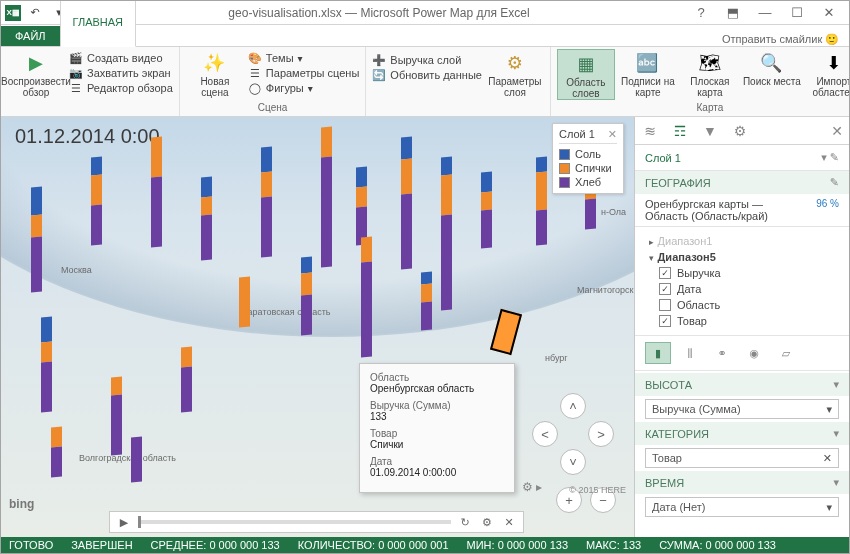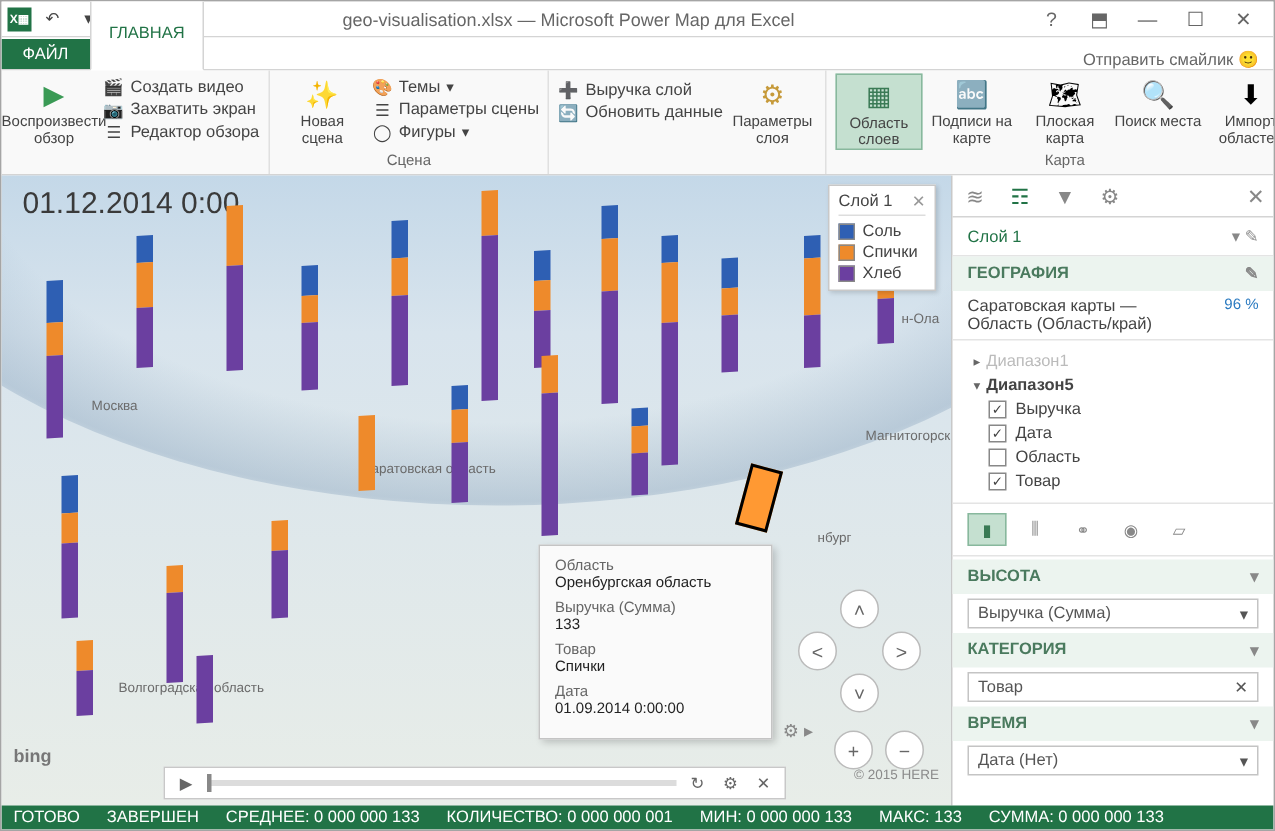--- a/index.html
+++ b/index.html
@@ -39,33 +39,33 @@
 .legend-sw{width:11px;height:11px;border:1px solid #888}
 .tooltip{position:absolute;left:358px;top:246px;width:156px;background:#fafafa;border:1px solid #c4c4c4;box-shadow:2px 2px 5px rgba(0,0,0,0.2);padding:8px 10px}
 .tooltip .tlabel{font-size:10px;color:#666}
 .tooltip .tval{font-size:10px;color:#222;font-weight:normal;margin-bottom:6px}
 .gear-lil{position:absolute;right:-28px;bottom:-2px;color:#888;font-size:12px}
 .cursor-sel{position:absolute;left:494px;top:194px;width:22px;height:42px;border:2px solid #000;background:#ff9933;transform:rotate(15deg)}
 .navpad{position:absolute;right:18px;bottom:60px;display:grid;grid-template-columns:repeat(3,28px);grid-template-rows:repeat(3,28px)}
 .navbtn{width:26px;height:26px;border:1px solid #bbb;border-radius:50%;background:#fff;display:flex;align-items:center;justify-content:center;color:#666;font-size:13px}
 .zoombtns{position:absolute;right:18px;bottom:24px;display:flex;gap:8px}
 .bing{position:absolute;left:8px;bottom:26px;font-size:12px;color:#777;font-weight:bold}
-.copyright{position:absolute;right:8px;bottom:16px;font-size:9px;color:#8a8a8a}
+.copyright{position:absolute;right:8px;bottom:42px;font-size:9px;color:#8a8a8a}
 .playbar{position:absolute;left:108px;right:110px;bottom:4px;height:22px;background:#fff;border:1px solid #c8c8c8;display:flex;align-items:center;padding:0 6px;gap:6px}
 .playbtn{width:16px;height:16px;display:flex;align-items:center;justify-content:center;color:#666}
 .track{flex:1;height:4px;background:#dcdcdc;position:relative}
 .track .thumb{position:absolute;left:0;top:-4px;width:3px;height:12px;background:#888}
 .sidepanel{width:215px;background:#fff;border-left:1px solid #c8c8c8;display:flex;flex-direction:column}
 .sp-tabs{height:28px;border-bottom:1px solid #d4d4d4;display:flex;align-items:center;padding:0 6px;gap:12px;color:#888}
 .sp-tabs .tic{width:18px;height:18px;display:flex;align-items:center;justify-content:center;font-size:14px}
 .sp-tabs .active{color:#217346}
 .sp-close{margin-left:auto;font-size:14px}
 .sp-layer{padding:6px 10px;border-bottom:1px solid #e4e4e4;display:flex;align-items:center;color:#217346;font-size:12px}
 .sp-section{border-bottom:1px solid #e4e4e4}
-.sp-head{background:#ecf4ef;padding:5px 10px;font-size:10px;font-weight:bold;color:#4a7a5e;display:flex;justify-content:space-between;align-items:flex-start}
+.sp-head{background:#ecf4ef;padding:5px 10px;font-size:10px;font-weight:normal;color:#4a7a5e;display:flex;justify-content:space-between;align-items:flex-end}
 .sp-body{padding:4px 10px;font-size:10px;color:#444}
 .pct{color:#2a7ac0;font-size:10px}
 .field-row{display:flex;align-items:center;gap:6px;padding:2px 0 2px 14px;font-size:11px;color:#444}
 .chk{width:12px;height:12px;border:1px solid #888;display:inline-flex;align-items:center;justify-content:center;font-size:9px;color:#444}
 .tri{color:#666;font-size:9px;margin-right:4px}
 .viz-row{display:flex;gap:6px;padding:6px 10px;border-bottom:1px solid #e4e4e4}
 .viz-btn{width:26px;height:22px;border:1px solid transparent;display:flex;align-items:center;justify-content:center;color:#888}
 .viz-btn.sel{background:#c5e0d0;border-color:#88b89d;color:#3a7a55}
 .drop{margin:3px 10px;height:20px;border:1px solid #c4c4c4;background:#fff;display:flex;align-items:center;padding:0 6px;font-size:10px;color:#555;justify-content:space-between}
 .statusbar{position:absolute;left:0;right:0;bottom:0;height:16px;background:#217346;color:#fff;font-size:10px;display:flex;align-items:center;padding:0 8px;gap:18px}
@@ -364,21 +364,21 @@
       <span>Слой 1</span>
       <span style="margin-left:auto;color:#888">▾ ✎</span>
     </div>
     <div class="sp-section">
       <div class="sp-head">
         <span>ГЕОГРАФИЯ</span>
         <span style="color:#888">✎</span>
       </div>
       <div class="sp-body" style="display:flex;justify-content:space-between;align-items:flex-start">
         <div>
-          <div>Саратовская карты —</div>
+          <div>Оренбургская карты —</div>
           <div>Область (Область/край)</div>
         </div>
         <span class="pct">96 %</span>
       </div>
     </div>
     <div class="sp-section">
       <div class="sp-body" style="padding:6px 10px">
         <div style="color:#bbb;padding:2px 0 2px 4px"><span class="tri">▸</span><span>Диапазон1</span></div>
         <div style="padding:2px 0 2px 4px"><span class="tri">▾</span><span style="font-weight:bold">Диапазон5</span></div>
         <div class="field-row">

